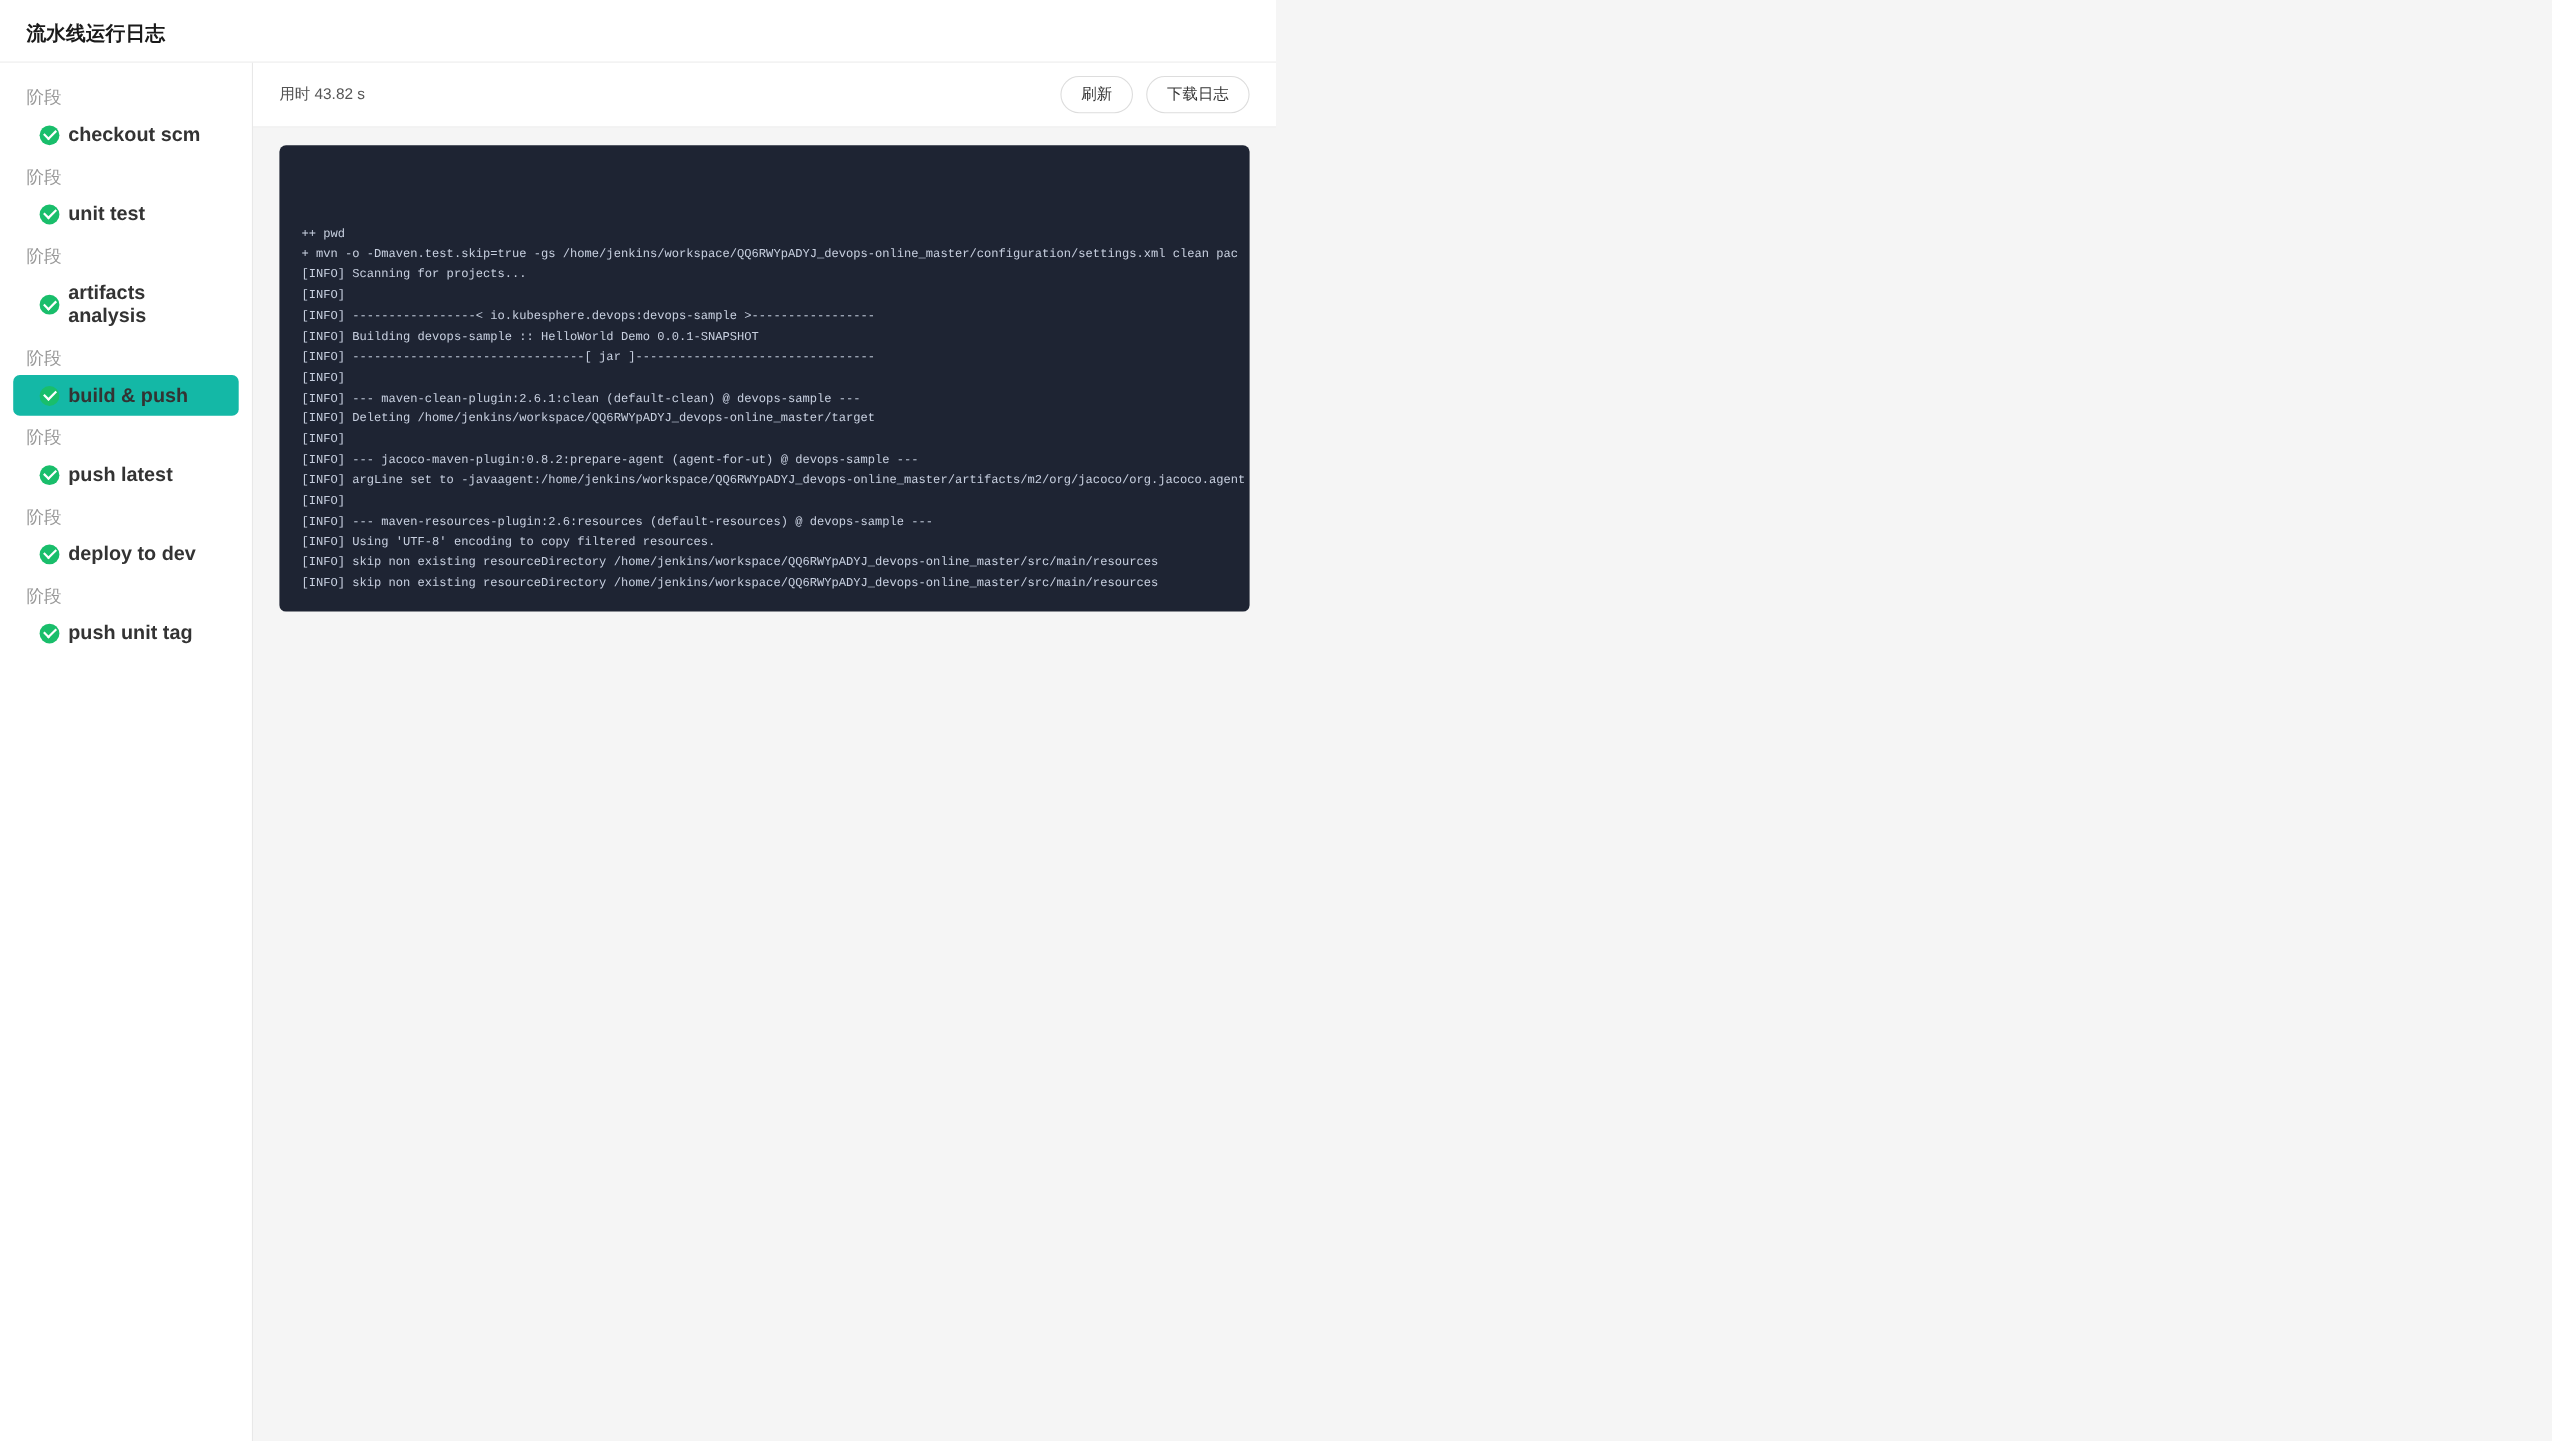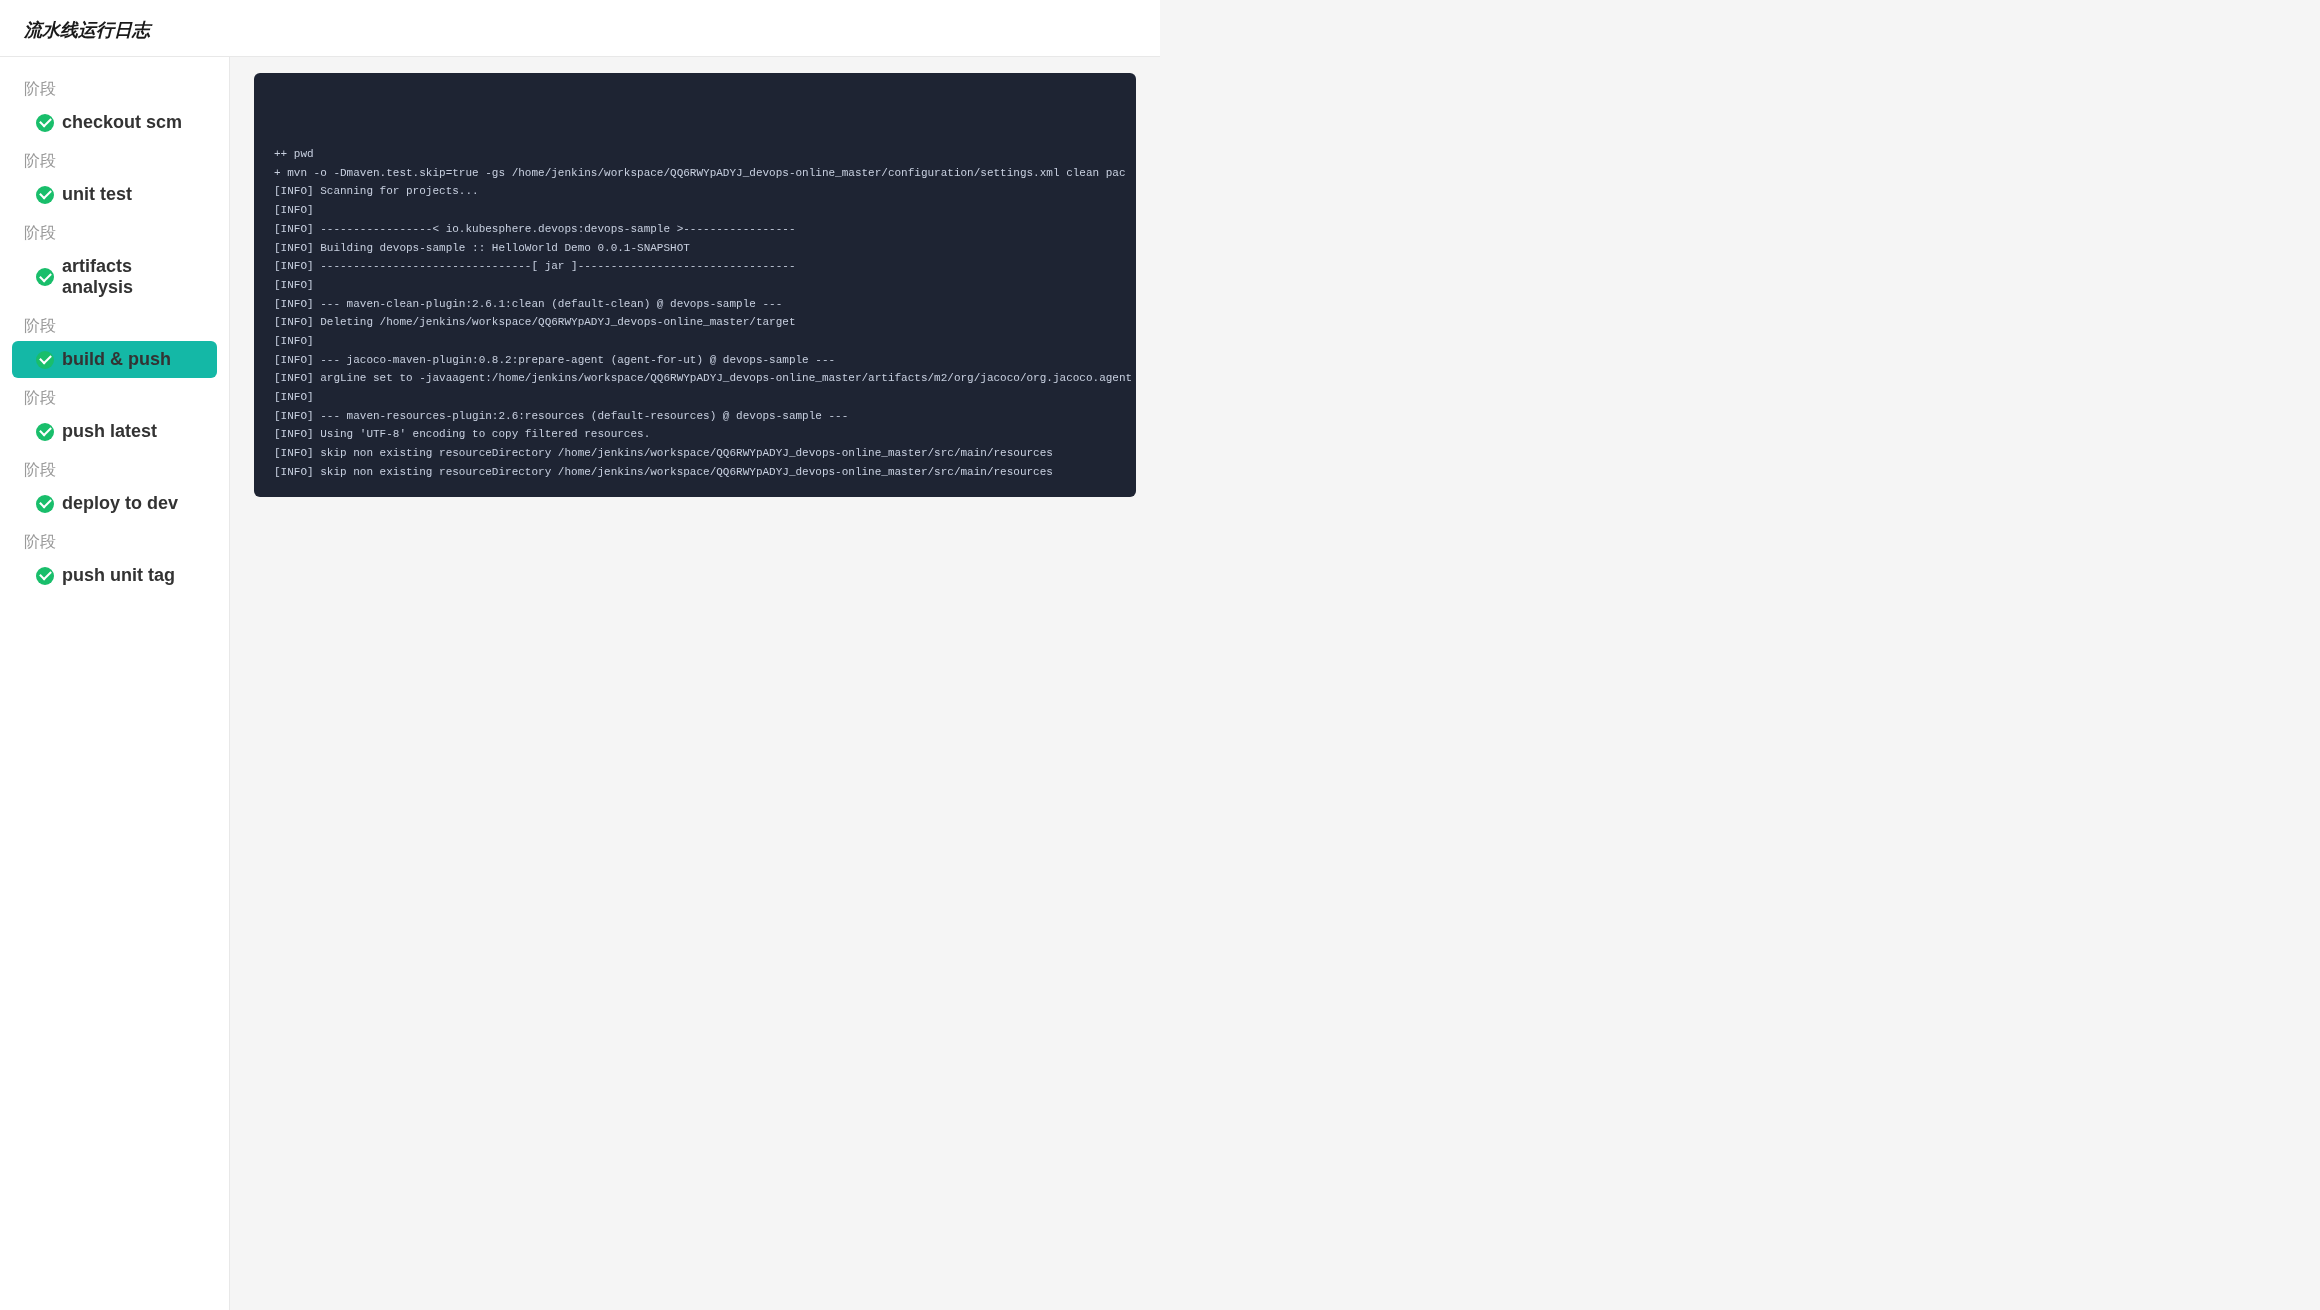--- a/index.html
+++ b/index.html
@@ -20,21 +20,20 @@
     .page-header {
       padding: 18px 24px 14px 24px;
       background: #fff;
       border-bottom: 1px solid #e8e8e8;
     }
 
     .page-title {
       font-size: 18px;
       font-weight: 600;
       color: #1a1a1a;
-      font-style: italic;
     }
 
     .main-layout {
       display: flex;
       height: calc(100vh - 57px);
       background: #fff;
     }
 
     .sidebar {
       width: 230px;
@@ -277,20 +276,27 @@
       <div class="stage-group">
         <div class="stage-label">阶段</div>
         <div class="stage-item">
           <div class="check-icon"></div>
           <span class="stage-item-text">push unit tag</span>
         </div>
       </div>
     </div>
 
   <div class="content-area">
+    <div class="content-header">
+      <span class="duration-text">用时 43.82 s</span>
+      <div class="header-actions">
+        <button class="action-btn">刷新</button>
+        <button class="action-btn">下载日志</button>
+      </div>
+    </div>
 
     <div class="log-container">
       <div class="log-block">
         <div class="log-content">
           
         <span class="log-line">++ pwd</span><span class="log-line">+ mvn -o -Dmaven.test.skip=true -gs /home/jenkins/workspace/QQ6RWYpADYJ_devops-online_master/configuration/settings.xml clean pac</span><span class="log-line">[INFO] Scanning for projects...</span><span class="log-line">[INFO]</span><span class="log-line">[INFO] -----------------&lt; io.kubesphere.devops:devops-sample &gt;-----------------</span><span class="log-line">[INFO] Building devops-sample :: HelloWorld Demo 0.0.1-SNAPSHOT</span><span class="log-line">[INFO] --------------------------------[ jar ]---------------------------------</span><span class="log-line">[INFO]</span><span class="log-line">[INFO] --- maven-clean-plugin:2.6.1:clean (default-clean) @ devops-sample ---</span><span class="log-line">[INFO] Deleting /home/jenkins/workspace/QQ6RWYpADYJ_devops-online_master/target</span><span class="log-line">[INFO]</span><span class="log-line">[INFO] --- jacoco-maven-plugin:0.8.2:prepare-agent (agent-for-ut) @ devops-sample ---</span><span class="log-line">[INFO] argLine set to -javaagent:/home/jenkins/workspace/QQ6RWYpADYJ_devops-online_master/artifacts/m2/org/jacoco/org.jacoco.agent</span><span class="log-line">[INFO]</span><span class="log-line">[INFO] --- maven-resources-plugin:2.6:resources (default-resources) @ devops-sample ---</span><span class="log-line">[INFO] Using 'UTF-8' encoding to copy filtered resources.</span><span class="log-line">[INFO] skip non existing resourceDirectory /home/jenkins/workspace/QQ6RWYpADYJ_devops-online_master/src/main/resources</span><span class="log-line">[INFO] skip non existing resourceDirectory /home/jenkins/workspace/QQ6RWYpADYJ_devops-online_master/src/main/resources</span></div>
       </div>
     </div>
   </div>
 </div>

